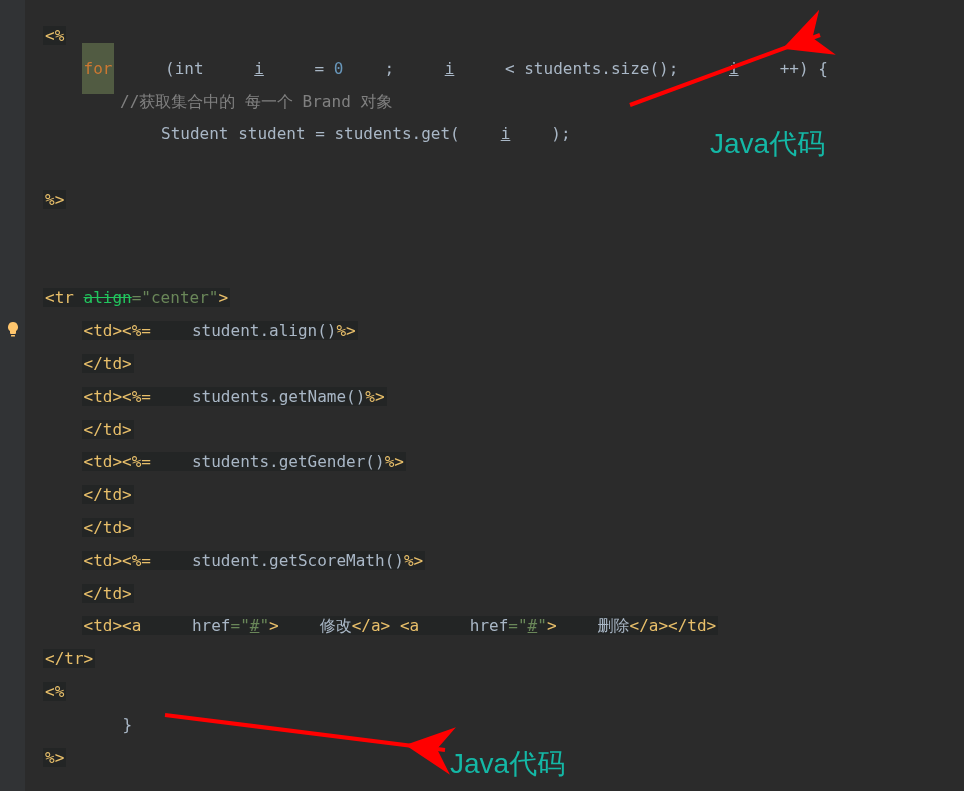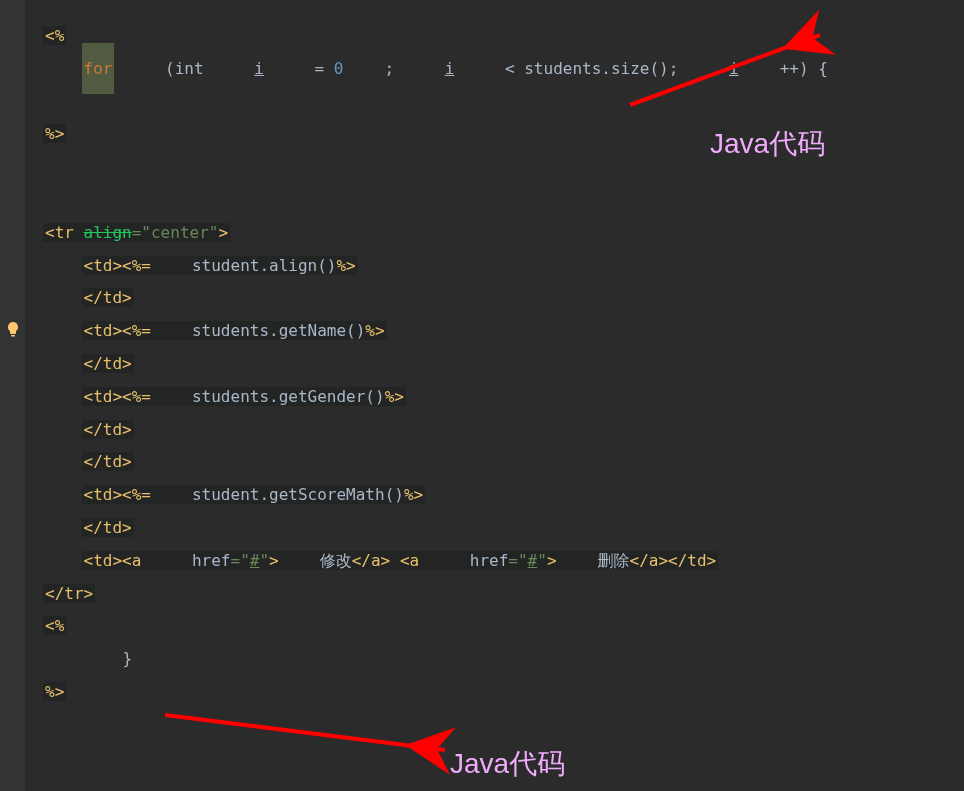--- a/index.html
+++ b/index.html
@@ -93,21 +93,21 @@
     .underline {
       text-decoration: underline;
     }
     
     .strikethrough {
       text-decoration: line-through;
     }
     
     .annotation {
       position: absolute;
-      color: #f0abfc;
+      color: #14b8a6;
       font-size: 28px;
       font-family: Arial, sans-serif;
       font-weight: normal;
       pointer-events: none;
     }
     
     .arrow-container {
       position: absolute;
       pointer-events: none;
     }
@@ -124,20 +124,22 @@
   <svg width="16" height="16" viewBox="0 0 16 16">
     <path fill="#ffc66d" d="M8 1a5 5 0 0 0-3 9v2a1 1 0 0 0 1 1h4a1 1 0 0 0 1-1v-2a5 5 0 0 0-3-9z"></path>
     <rect fill="#ffc66d" x="6" y="14" width="4" height="1.5" rx="0.5"></rect>
   </svg>
 </div>
 
 <div class="code-area">
   <div class="editor">
     <div class="line"><span class="yellow tag-bg">&lt;%</span></div>
     <div class="line">    <span class="highlight-for orange">for</span><span class="white"> (int </span><span class="white underline">i</span><span class="white"> = </span><span class="blue-num">0</span><span class="white">; </span><span class="white underline">i</span><span class="white"> &lt; students.size(); </span><span class="white underline">i</span><span class="white">++) {</span></div>
+    <div class="line">        <span class="comment">//获取集合中的 每一个 Brand 对象</span></div>
+    <div class="line">        <span class="white">Student student = students.get(</span><span class="white underline">i</span><span class="white">);</span></div>
     <div class="line">&nbsp;</div>
     <div class="line"><span class="yellow tag-bg">%&gt;</span></div>
     <div class="line">&nbsp;</div>
     <div class="line">&nbsp;</div>
     <div class="line"><span class="tag-bg"><span class="yellow">&lt;tr </span><span class="grey strikethrough">align</span><span class="green-attr">=</span><span class="green-attr">"center"</span><span class="yellow">&gt;</span></span></div>
     <div class="line">    <span class="tag-bg"><span class="yellow">&lt;td&gt;</span><span class="yellow">&lt;%=</span><span class="white">student.align()</span><span class="yellow">%&gt;</span></span></div>
     <div class="line">    <span class="yellow tag-bg">&lt;/td&gt;</span></div>
     <div class="line">    <span class="tag-bg"><span class="yellow">&lt;td&gt;</span><span class="yellow">&lt;%=</span><span class="white">students.getName()</span><span class="yellow">%&gt;</span></span></div>
     <div class="line">    <span class="yellow tag-bg">&lt;/td&gt;</span></div>
     <div class="line">    <span class="tag-bg"><span class="yellow">&lt;td&gt;</span><span class="yellow">&lt;%=</span><span class="white">students.getGender()</span><span class="yellow">%&gt;</span></span></div>

